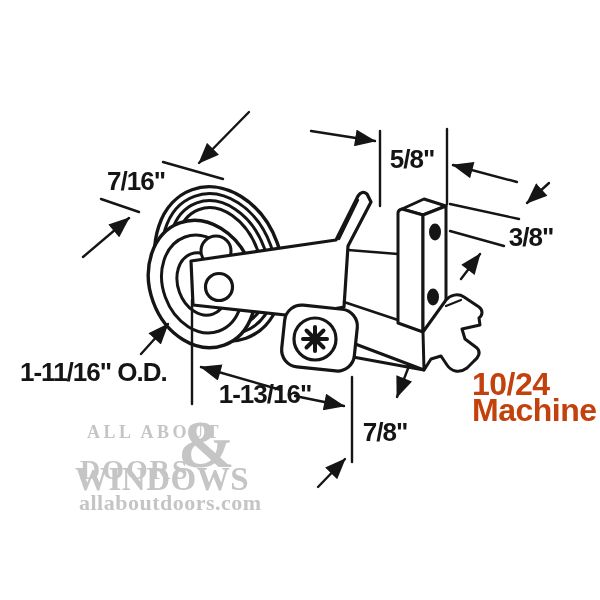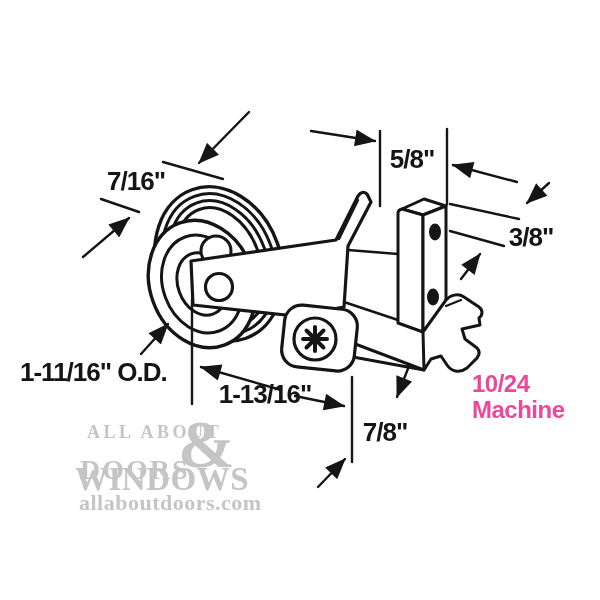--- a/index.html
+++ b/index.html
@@ -11,22 +11,22 @@
     position:absolute;left:0;right:0;top:16px;text-align:center;
     font-size:46px;font-weight:bold;letter-spacing:0px;color:#111;
   }
   svg.diagram{position:absolute;left:0;top:0;width:600px;height:600px;}
   .dim-label{
     position:absolute;font-weight:bold;font-size:26px;letter-spacing:-1px;
     white-space:nowrap;color:#151515;
   }
   .dim-label.centered{transform:translate(-50%,-50%);}
   .thread-note{
-    position:absolute;left:472px;top:371px;font-weight:bold;font-size:24px;
-    line-height:26px;letter-spacing:-0.5px;color:#ec4899;
+    position:absolute;left:472px;top:371px;font-weight:bold;font-size:32px;
+    line-height:26px;letter-spacing:-0.5px;color:#c2410c;
   }
   .watermark{position:absolute;color:#c5c5c5;font-family:"Liberation Serif",serif;}
   .wm-allabout{left:87px;top:422px;font-size:18px;font-weight:bold;letter-spacing:3.5px;}
   .wm-doors{left:80px;top:454px;font-size:28px;font-weight:bold;letter-spacing:2px;}
   .wm-amp{left:178px;top:405px;font-size:68px;font-weight:bold;letter-spacing:0;}
   .wm-windows{left:75px;top:461px;font-size:33px;font-weight:bold;letter-spacing:0.5px;}
   .wm-site{left:79px;top:490px;font-size:22px;font-weight:bold;letter-spacing:0.5px;}
 </style>
 </head>
 <body>

